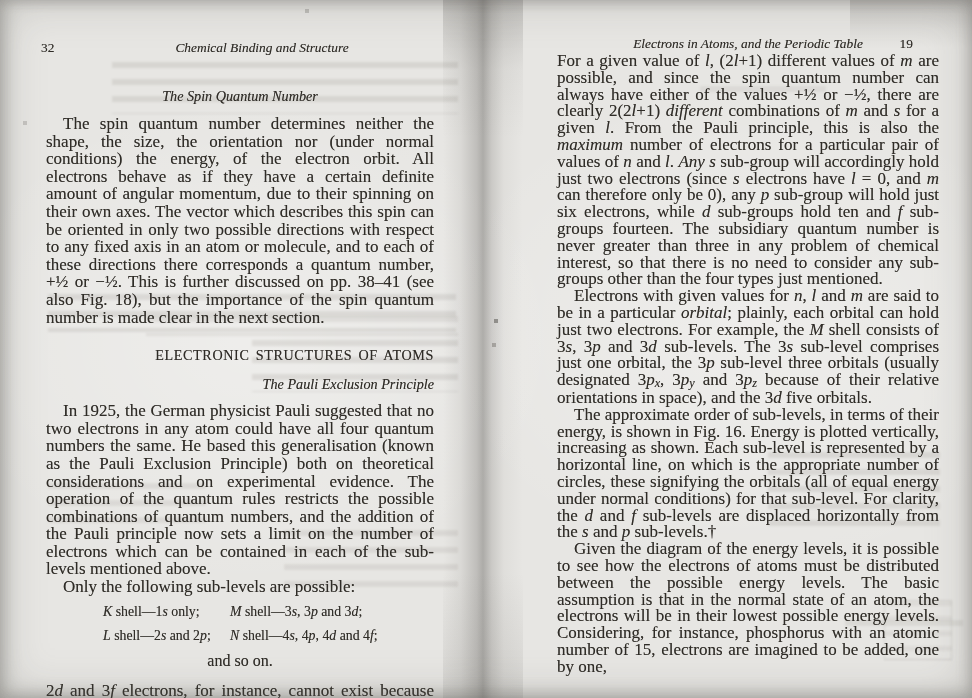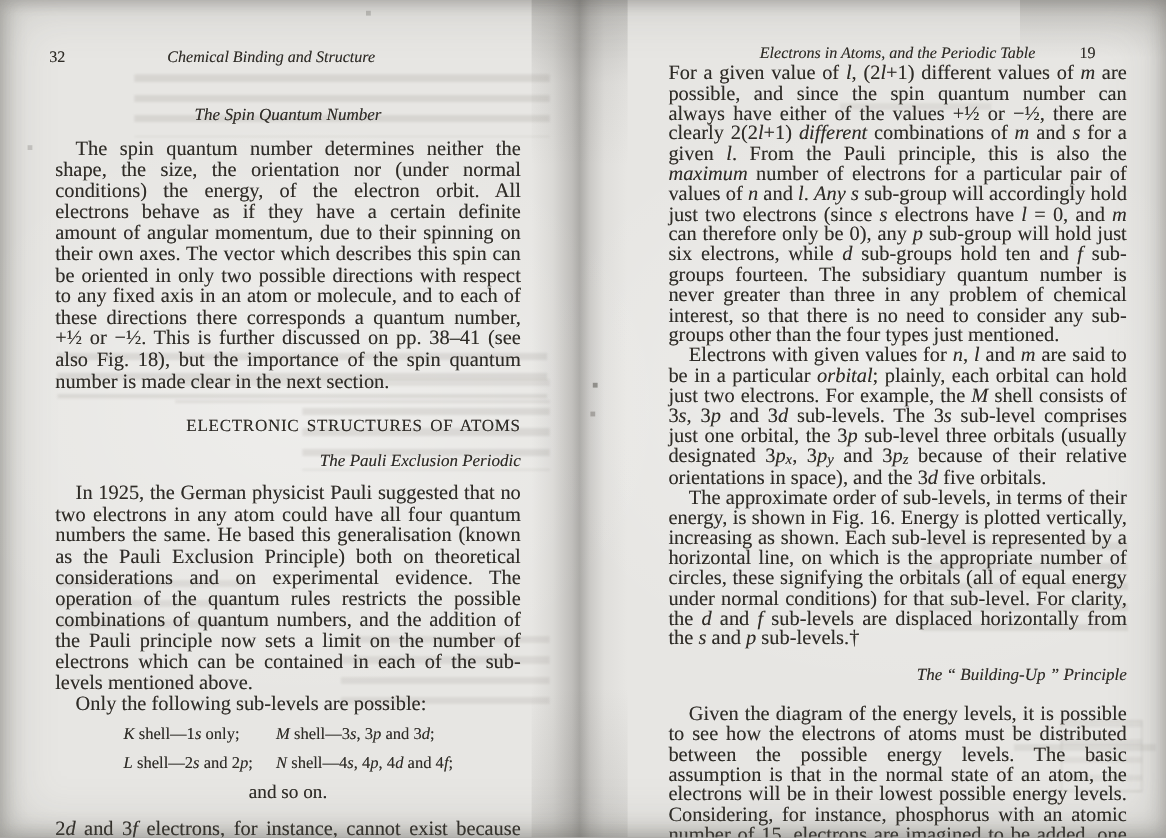--- a/index.html
+++ b/index.html
@@ -22,21 +22,21 @@
   p { margin:0; font-size:17px; text-align:justify; hyphens:none;
       text-shadow:0 0 0.5px rgba(47,44,39,0.45); }
   .col-left  p { line-height:17.6px; }
   .col-right p { line-height:16.8px; }
   .ind { text-indent:17px; }
   .it { font-style:italic; }
   .sb { font-size:0.72em; position:relative; top:0.18em; }
 
   
   .run-head { position:absolute; width:100%; font-size:13.4px; }
-  .col-left  .run-head { top:40px; }
+  .col-left  .run-head { top:40px;padding-left:36px; }
   .col-right .run-head { top:36px; }
   .run-title { display:block; text-align:center; font-style:italic;
                text-shadow:0 0 0.5px rgba(47,44,39,0.45); }
   .col-left .run-title { transform:translateX(-14px); }
   .pageno { position:absolute; top:0; font-style:normal;
             text-shadow:0 0 0.5px rgba(47,44,39,0.45); }
   .pageno-left  { left:-5px; }
   .pageno-right { right:26px; }
 
   
@@ -128,21 +128,21 @@
 
   <div class="text-col col-left">
     <div class="run-head">
       <span class="pageno pageno-left">32</span>
       <span class="run-title">Chemical Binding and Structure</span>
     </div>
     <div class="content">
       <h3 class="h-center">The Spin Quantum Number</h3>
       <p class="ind p-spin">The spin quantum number determines neither the shape, the size, the orientation nor (under normal conditions) the energy, of the electron orbit. All electrons behave as if they have a certain definite amount of angular momentum, due to their spinning on their own axes. The vector which describes this spin can be oriented in only two possible directions with respect to any fixed axis in an atom or molecule, and to each of these directions there corresponds a quantum number, +½ or −½. This is further discussed on pp. 38–41 (see also Fig. 18), but the importance of the spin quantum number is made clear in the next section.</p>
       <h2 class="h-caps">ELECTRONIC STRUCTURES OF ATOMS</h2>
-      <h3 class="h-italic">The Pauli Exclusion Periodic</h3>
+      <h3 class="h-italic">The Pauli Exclusion Principle</h3>
       <p class="ind p-pauli">In 1925, the German physicist Pauli suggested that no two electrons in any atom could have all four quantum numbers the same. He based this generalisation (known as the Pauli Exclusion Principle) both on theoretical considerations and on experimental evidence. The operation of the quantum rules restricts the possible combinations of quantum numbers, and the addition of the Pauli principle now sets a limit on the number of electrons which can be contained in each of the sub-levels mentioned above.</p>
       <p class="ind">Only the following sub-levels are possible:</p>
       <div class="shells">
         <div class="shell-row">
           <span class="shell-c1"><span class="it">K</span> shell—1<span class="it">s</span> only;</span>
           <span class="shell-c2"><span class="it">M</span> shell—3<span class="it">s</span>, 3<span class="it">p</span> and 3<span class="it">d</span>;</span>
         </div>
         <div class="shell-row">
           <span class="shell-c1"><span class="it">L</span> shell—2<span class="it">s</span> and 2<span class="it">p</span>;</span>
           <span class="shell-c2"><span class="it">N</span> shell—4<span class="it">s</span>, 4<span class="it">p</span>, 4<span class="it">d</span> and 4<span class="it">f</span>;</span>
@@ -155,21 +155,20 @@
 
   <div class="text-col col-right">
     <div class="run-head">
       <span class="run-title">Electrons in Atoms, and the Periodic Table</span>
       <span class="pageno pageno-right">19</span>
     </div>
     <div class="content">
       <p>For a given value of <span class="it">l</span>, (2<span class="it">l</span>+1) different values of <span class="it">m</span> are possible, and since the spin quantum number can always have either of the values +½ or −½, there are clearly 2(2<span class="it">l</span>+1) <span class="it">different</span> combinations of <span class="it">m</span> and <span class="it">s</span> for a given <span class="it">l</span>. From the Pauli principle, this is also the <span class="it">maximum</span> number of electrons for a particular pair of values of <span class="it">n</span> and <span class="it">l</span>. <span class="it">Any s</span> sub-group will accordingly hold just two electrons (since <span class="it">s</span> electrons have <span class="it">l</span> = 0, and <span class="it">m</span> can therefore only be 0), any <span class="it">p</span> sub-group will hold just six electrons, while <span class="it">d</span> sub-groups hold ten and <span class="it">f</span> sub-groups fourteen. The subsidiary quantum number is never greater than three in any problem of chemical interest, so that there is no need to consider any sub-groups other than the four types just mentioned.</p>
       <p class="ind p-orbitals">Electrons with given values for <span class="it">n</span>, <span class="it">l</span> and <span class="it">m</span> are said to be in a particular <span class="it">orbital</span>; plainly, each orbital can hold just two electrons. For example, the <span class="it">M</span> shell consists of 3<span class="it">s</span>, 3<span class="it">p</span> and 3<span class="it">d</span> sub-levels. The 3<span class="it">s</span> sub-level comprises just one orbital, the 3<span class="it">p</span> sub-level three orbitals (usually designated 3<span class="it">p</span><span class="it sb">x</span>, 3<span class="it">p</span><span class="it sb">y</span> and 3<span class="it">p</span><span class="it sb">z</span> because of their relative orientations in space), and the 3<span class="it">d</span> five orbitals.</p>
       <p class="ind p-fig16">The approximate order of sub-levels, in terms of their energy, is shown in Fig. 16. Energy is plotted vertically, increasing as shown. Each sub-level is represented by a horizontal line, on which is the appropriate number of circles, these signifying the orbitals (all of equal energy under normal conditions) for that sub-level. For clarity, the <span class="it">d</span> and <span class="it">f</span> sub-levels are displaced horizontally from the <span class="it">s</span> and <span class="it">p</span> sub-levels.†</p>
-      <h3 class="h-building">The “ Building-Up ” Principle</h3>
       <p class="ind">Given the diagram of the energy levels, it is possible to see how the electrons of atoms must be distributed between the possible energy levels. The basic assumption is that in the normal state of an atom, the electrons will be in their lowest possible energy levels. Considering, for instance, phosphorus with an atomic number of 15, electrons are imagined to be added, one by one,</p>
     </div>
   </div>
 
   <div class="corner-smudge"></div>
   <div class="gutter"></div>
   <div class="specks"></div>
   <div class="vignette"></div>
 </div>
 

